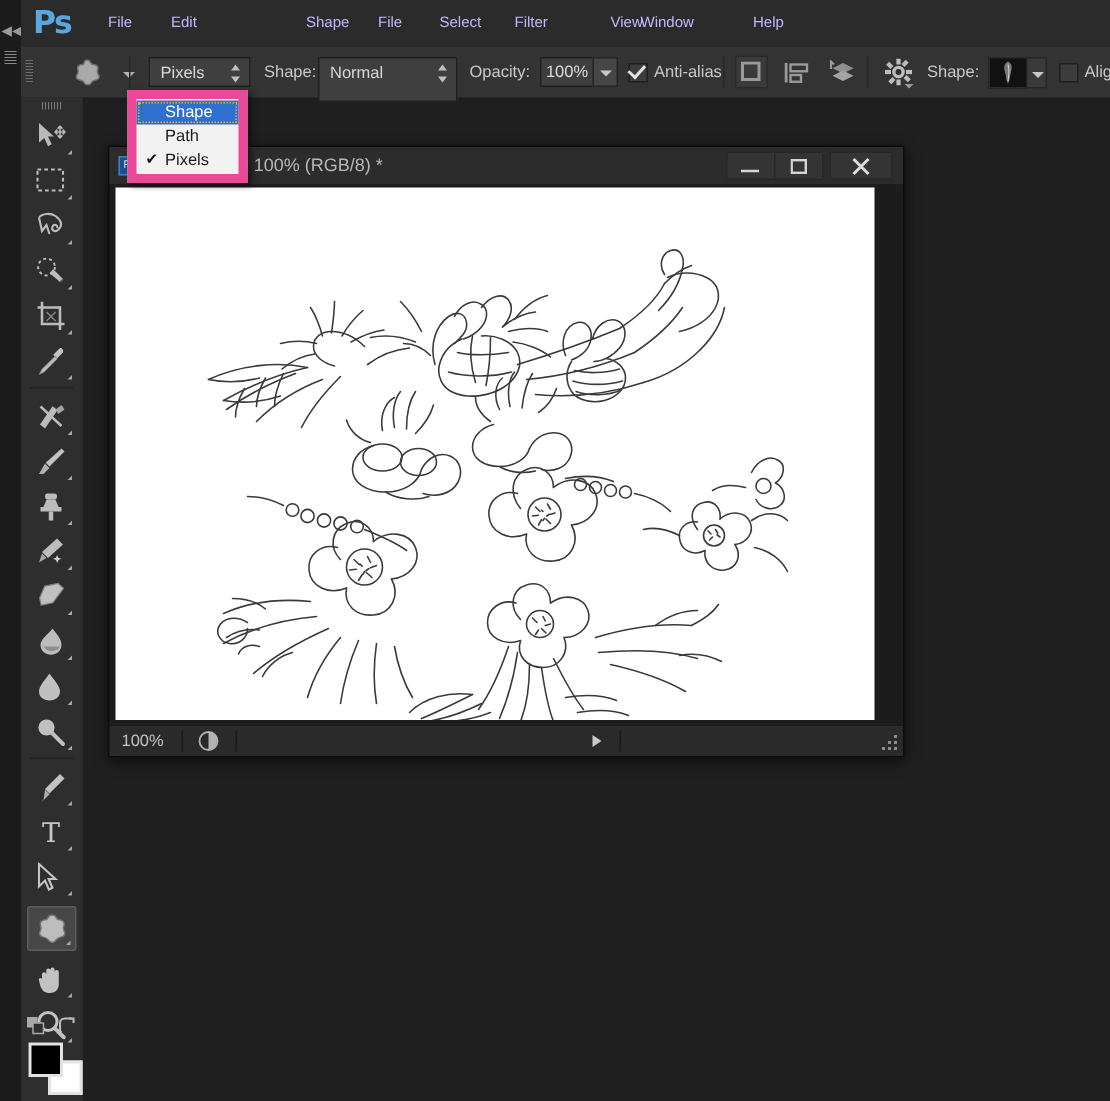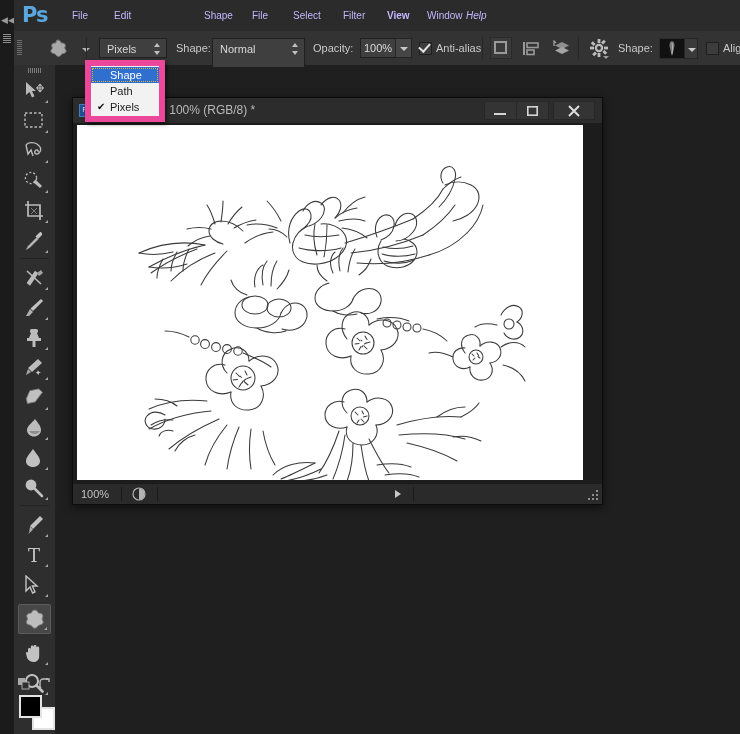--- a/index.html
+++ b/index.html
@@ -90,23 +90,23 @@
 
 <div id="menubar">
   <div id="ps-logo">Ps</div>
   <div class="menu-item" style="left:49px;">File</div>
   <div class="menu-item" style="left:91px;">Edit</div>
   <div class="menu-item" style="left:114px;margin-top:32px;">Image</div>
   <div class="menu-item" style="left:181px;">Shape</div>
   <div class="menu-item" style="left:229px;">File</div>
   <div class="menu-item" style="left:270px;">Select</div>
   <div class="menu-item" style="left:320px;">Filter</div>
-  <div class="menu-item" style="left:364px;font-weight:bold;">View</div>
+  <div class="menu-item" style="left:384px;">View</div>
   <div class="menu-item" style="left:404px;">Window</div>
-  <div class="menu-item" style="left:443px;font-style:italic;">Help</div>
+  <div class="menu-item" style="left:479px;">Help</div>
 </div>
 
 <div id="optionsbar">
   <div id="opt-grip"></div>
 
   <div id="tool-preset">
     <svg width="22" height="20" viewBox="0 0 22 20">
       <path d="M10 1 C13 1 12 4 14 4 C17 4 18 6 17 8 C16 10 19 11 18 13 C17 15 14 14 13 16 C12 18 9 18 8 16 C7 14 4 15 3 13 C2 11 5 10 4 8 C3 6 4 4 7 4 C9 4 7 1 10 1 Z" fill="#a9a9a9" stroke="#6e6e6e" stroke-width="1"></path>
     </svg>
     <div id="tool-preset-arrow"></div>

